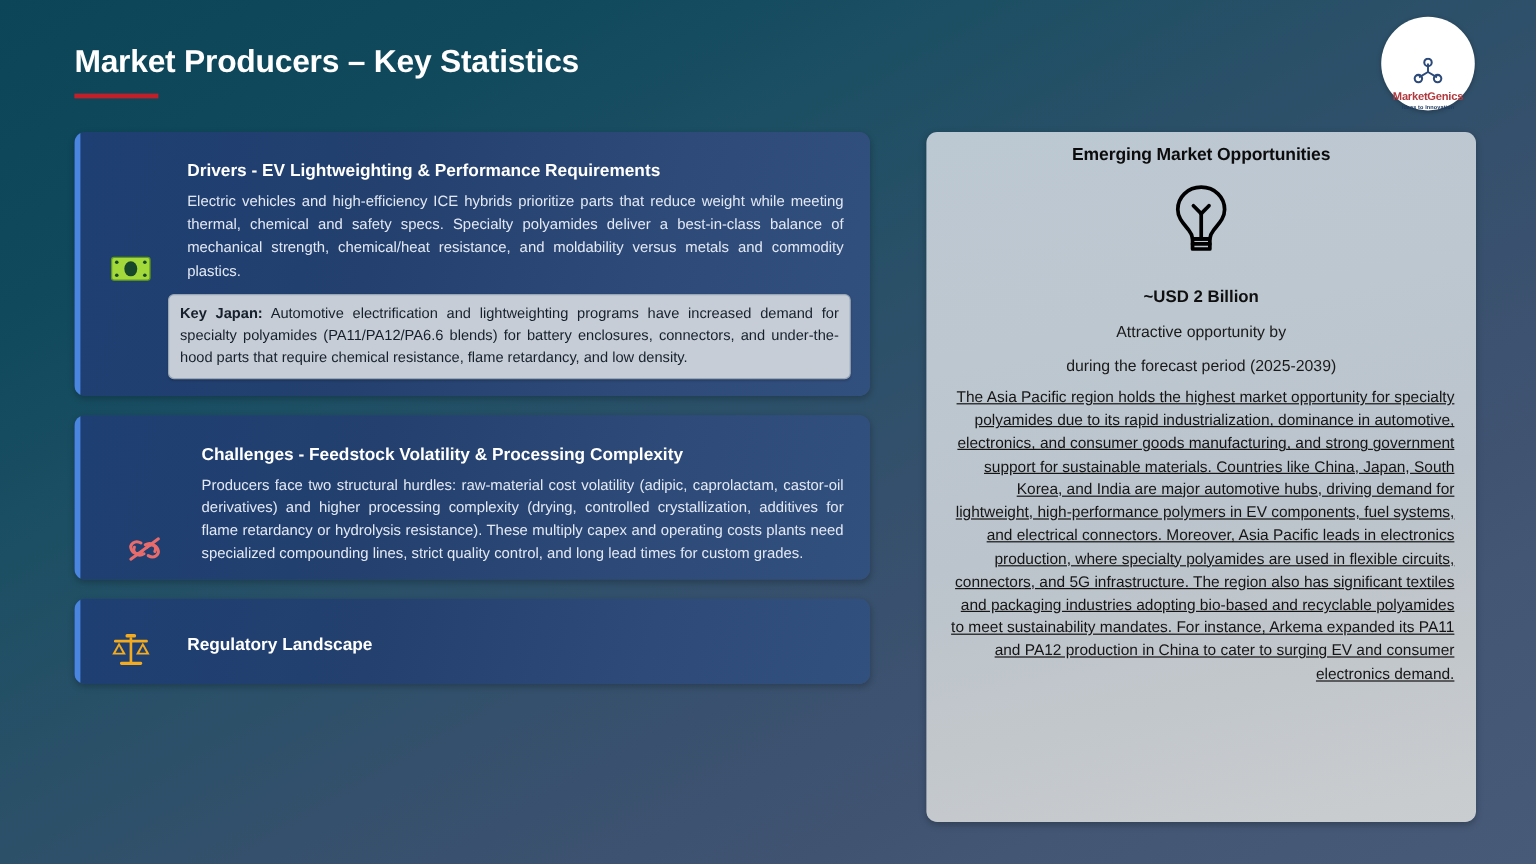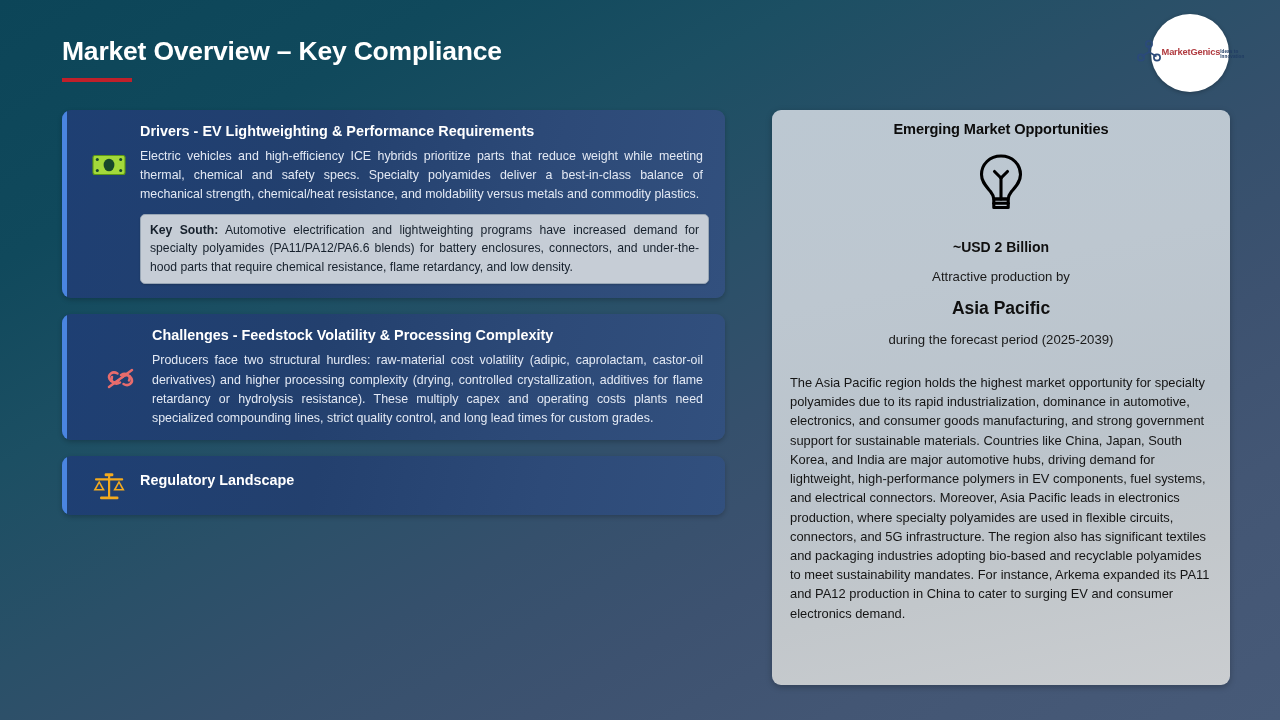--- a/index.html
+++ b/index.html
@@ -49,23 +49,23 @@
   
   .logo-badge {
     position: absolute;
     right: 51px;
     top: 14px;
     width: 78px;
     height: 78px;
     border-radius: 50%;
     background: #ffffff;
     display: flex;
-    flex-direction: row;
+    flex-direction: column;
     align-items: center;
-    justify-content: center;
+    justify-content: flex-end;
     box-shadow: 0 1px 4px rgba(0,0,0,0.28);
   }
   .logo-mark { margin-bottom: 1px; }
   .logo-name {
     font-size: 9.3px;
     font-weight: bold;
     color: #b03a3f;
     letter-spacing: -0.2px;
     line-height: 1;
   }
@@ -98,22 +98,23 @@
     content: "";
     position: absolute;
     left: 0; top: 0; bottom: 0;
     width: 4.5px;
     background: #4a85e0;
     border-radius: 9px 0 0 9px;
   }
 
   .card-top {
     display: flex;
-    align-items: center;
-    gap: 0;
+    align-items: flex-end;
+    gap: 16px;
+    margin-top: 12px;
   }
   .card-icon {
     width: 62px;
     min-width: 62px;
     display: flex;
     align-items: flex-start;
     justify-content: center;
     padding-top: 3px;
   }
   .card-body-col { flex: 1; padding-right: 6px; }
@@ -192,33 +193,34 @@
     font-size: 17.5px;
     font-weight: bold;
     color: #101010;
   }
   .panel-period {
     margin-top: 13px;
     font-size: 13.2px;
     color: #1a1a1a;
   }
   .panel-para {
-    margin-top: 26px;
+    margin-top: 9px;
     font-size: 12.9px;
     color: #151515;
     line-height: 1.49;
-    text-align: left;
+    text-align: right;
     padding: 0 2px;
+    text-decoration: underline;
   }
 </style>
 </head>
 <body>
 
 <div class="slide-header">
-  <div class="slide-title">Market Overview – Key Compliance</div>
+  <div class="slide-title">Market Producers – Key Statistics</div>
   <div class="title-rule"></div>
 </div>
 
 <div class="logo-badge">
   <span class="logo-mark">
     <svg width="26" height="22" viewBox="0 0 26 22">
       <line x1="13" y1="5" x2="13" y2="12" stroke="#2b4a7a" stroke-width="1.6"></line>
       <line x1="13" y1="12" x2="5.5" y2="16.5" stroke="#2b4a7a" stroke-width="1.6"></line>
       <line x1="13" y1="12" x2="20.5" y2="16.5" stroke="#2b4a7a" stroke-width="1.6"></line>
       <circle cx="13" cy="4" r="3.1" fill="none" stroke="#2b4a7a" stroke-width="1.7"></circle>
@@ -243,21 +245,21 @@
           <circle cx="28.7" cy="6.6" r="1.5" fill="#17472b"></circle>
           <circle cx="5.3" cy="17.4" r="1.5" fill="#17472b"></circle>
           <circle cx="28.7" cy="17.4" r="1.5" fill="#17472b"></circle>
         </svg>
       </div>
       <div class="card-body-col">
         <div class="card-heading">Drivers - EV Lightweighting &amp; Performance Requirements</div>
         <div class="card-text">Electric vehicles and high-efficiency ICE hybrids prioritize parts that reduce weight while meeting thermal, chemical and safety specs. Specialty polyamides deliver a best-in-class balance of mechanical strength, chemical/heat resistance, and moldability versus metals and commodity plastics.</div>
       </div>
     </div>
-    <div class="callout"><b>Key South:</b><span> Automotive electrification and lightweighting programs have increased demand for specialty polyamides (PA11/PA12/PA6.6 blends) for battery enclosures, connectors, and under-the-hood parts that require chemical resistance, flame retardancy, and low density.</span></div>
+    <div class="callout"><b>Key Japan:</b><span> Automotive electrification and lightweighting programs have increased demand for specialty polyamides (PA11/PA12/PA6.6 blends) for battery enclosures, connectors, and under-the-hood parts that require chemical resistance, flame retardancy, and low density.</span></div>
   </div>
 
   <div class="info-card card-challenges">
     <div class="card-top">
       <div class="card-icon">
         <svg width="34" height="26" viewBox="0 0 34 26">
           <g fill="none" stroke="#e86c6c" stroke-width="2.5" stroke-linecap="round">
             <path d="M13.5 7.5 C8.5 4.5, 3.5 8.5, 5.5 13 C7 16.5, 12 17.5, 14.5 14.5"></path>
             <path d="M19.5 18 C24.5 21, 29.5 17, 27.5 12.5 C26 9, 21 8, 18.5 11"></path>
             <path d="M17 9 C22 6, 27.5 10, 25 14.5"></path>
@@ -307,17 +309,16 @@
         <path d="M27 46 L27 25"></path>
         <path d="M27 25 L20.5 18.5"></path>
         <path d="M27 25 L33.5 18.5"></path>
         <rect x="19.8" y="46" width="14.4" height="8.5"></rect>
         <path d="M19.8 50.3 L34.2 50.3"></path>
       </g>
     </svg>
   </div>
 
   <div class="panel-figure">~USD 2 Billion</div>
-  <div class="panel-sub">Attractive production by</div>
-  <div class="panel-region">Asia Pacific</div>
+  <div class="panel-sub">Attractive opportunity by</div>
   <div class="panel-period">during the forecast period (2025-2039)</div>
   <div class="panel-para">The Asia Pacific region holds the highest market opportunity for specialty polyamides due to its rapid industrialization, dominance in automotive, electronics, and consumer goods manufacturing, and strong government support for sustainable materials. Countries like China, Japan, South Korea, and India are major automotive hubs, driving demand for lightweight, high-performance polymers in EV components, fuel systems, and electrical connectors. Moreover, Asia Pacific leads in electronics production, where specialty polyamides are used in flexible circuits, connectors, and 5G infrastructure. The region also has significant textiles and packaging industries adopting bio-based and recyclable polyamides to meet sustainability mandates. For instance, Arkema expanded its PA11 and PA12 production in China to cater to surging EV and consumer electronics demand.</div>
 </div>
 
 </body></html>

